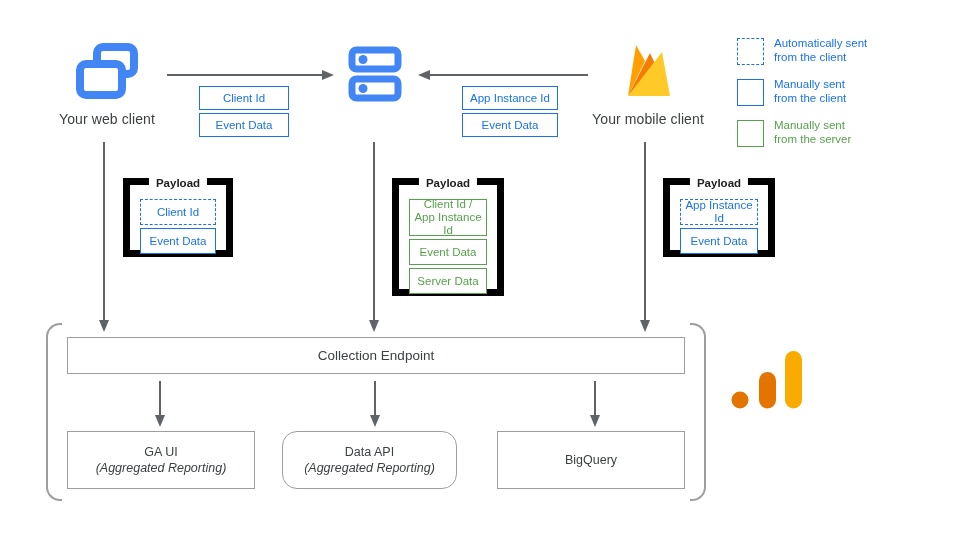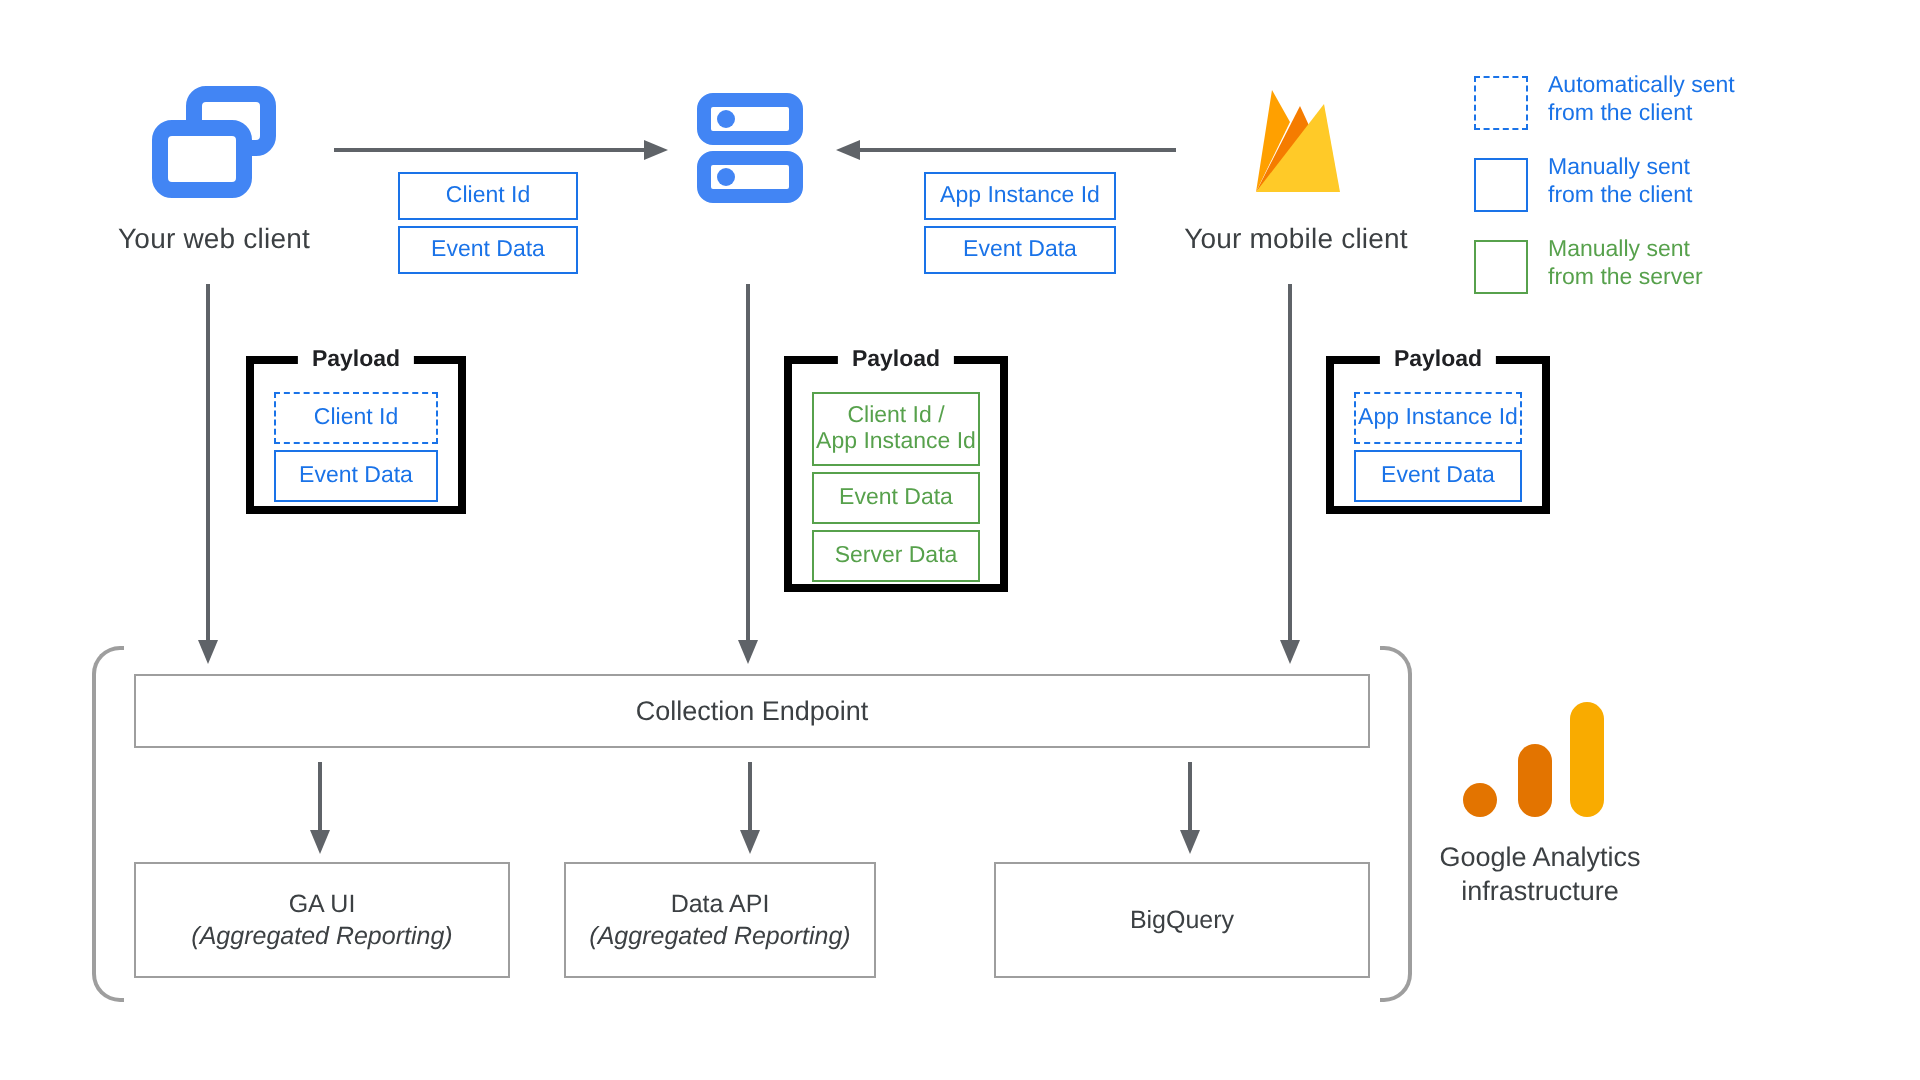--- a/index.html
+++ b/index.html
@@ -32,21 +32,21 @@
   
   .legend-swatch { position:absolute; width:27px; height:27px; background:#fff; }
   .sw-dashed-blue { border:1.5px dashed #1a73e8; }
   .sw-solid-blue  { border:1.5px solid #1a73e8; }
   .sw-solid-green { border:1.5px solid #57a14c; }
   .legend-label { position:absolute; width:160px; font-size:11.5px; line-height:14px;
                   white-space:pre-line; font-weight:500; }
   .lg-blue { color:#1a73e8; } .lg-green { color:#57a14c; }
 
   
-  .payload { position:absolute; border:4px solid #000000; background:#fff; }
+  .payload { position:absolute; border:7px solid #000000; background:#fff; }
   .payload-title { position:absolute; top:-8px; left:50%; transform:translateX(-50%);
                    background:#fff; padding:0 7px; font-size:11.5px; font-weight:bold;
                    color:#202124; white-space:nowrap; }
   .payload-item { position:absolute; left:10px; right:10px; background:#fff;
                   display:flex; align-items:center; justify-content:center;
                   font-size:11.5px; text-align:center; white-space:pre-line; line-height:13px; }
   .bx-dashed-blue { border:1.5px dashed #1a73e8; color:#1a73e8; }
   .bx-solid-blue  { border:1.5px solid #1a73e8; color:#1a73e8; }
   .bx-solid-green { border:1.5px solid #57a14c; color:#57a14c; }
 
@@ -155,29 +155,27 @@
   <div class="v-line" style="left:374px; top:381px; height:36px;"></div>
   <div class="arr-down" style="left:369.5px; top:415px;"></div>
 
   <div class="v-line" style="left:594px; top:381px; height:36px;"></div>
   <div class="arr-down" style="left:589.5px; top:415px;"></div>
 
   <div class="output-box" style="left:67px; width:188px;">
     <div>GA UI</div>
     <div class="output-sub">(Aggregated Reporting)</div>
   </div>
-  <div class="output-box" style="left:282px; width:156px;">
+  <div class="output-box" style="left:282px; width:175px;border-radius:15px;">
     <div>Data API</div>
     <div class="output-sub">(Aggregated Reporting)</div>
   </div>
   <div class="output-box" style="left:497px; width:188px;">
     <div>BigQuery</div>
   </div>
 
   <svg class="abs" style="left:728px; top:349px;" width="84" height="62" viewBox="0 0 84 62">
     <circle cx="12" cy="51" r="8.5" fill="#e37400"></circle>
     <rect x="31" y="23" width="17" height="36.5" rx="8.5" fill="#e37400"></rect>
     <rect x="57" y="2" width="17" height="57.5" rx="8.5" fill="#f9ab00"></rect>
   </svg>
-  <div class="infra-label">Google Analytics
-infrastructure</div>
 
 </div>
 
 </body></html>

